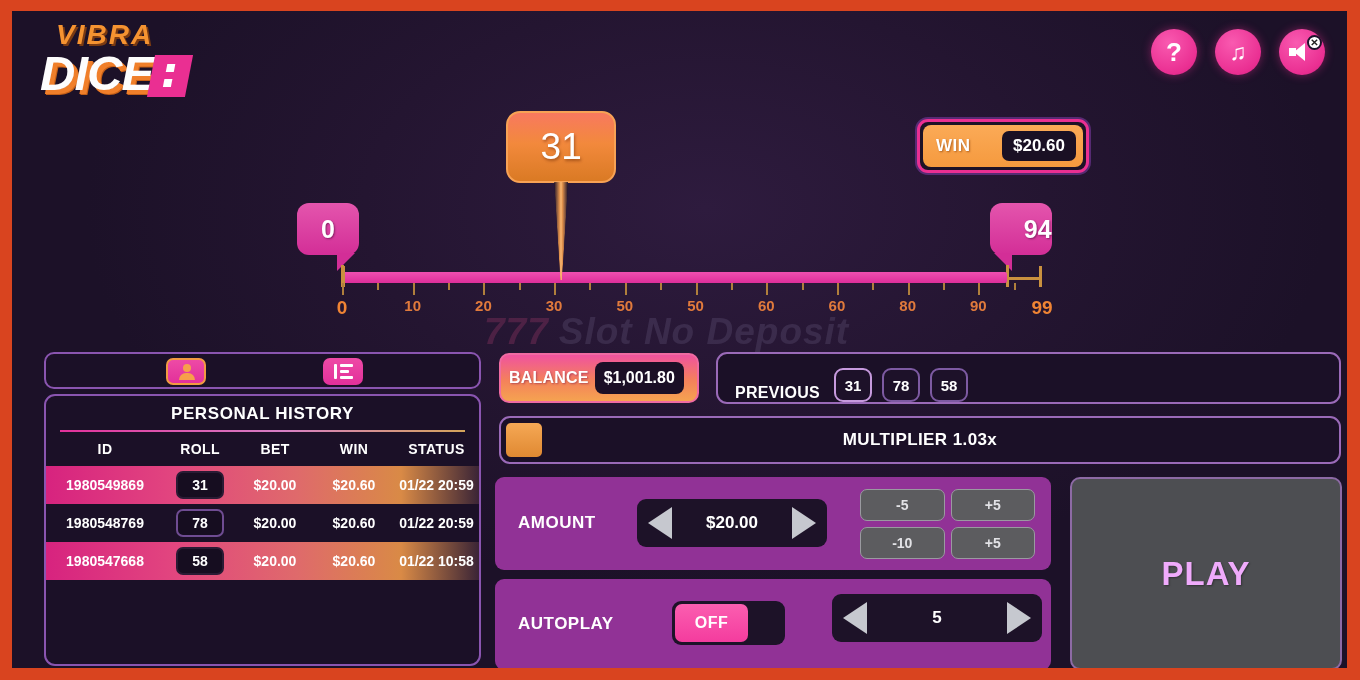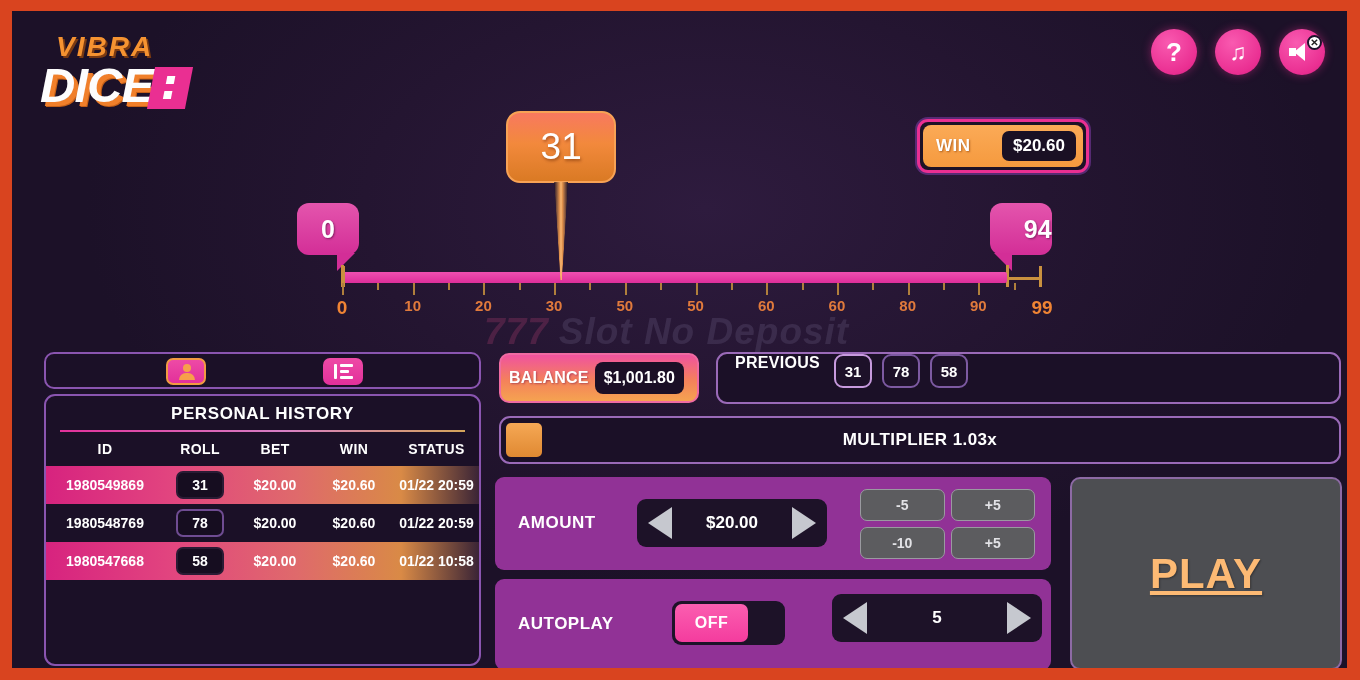--- a/index.html
+++ b/index.html
@@ -35,21 +35,21 @@
     color: rgba(226,120,60,0.22);
     letter-spacing: 1px;
     white-space: nowrap;
     pointer-events: none;
     z-index: 1;
   }
   .watermark .wm-sev { color: rgba(236,80,140,0.20); margin-right: 10px; }
   .watermark .wm-slot { color: rgba(150,140,180,0.18); }
 
   
-  .logo { position: absolute; left: 28px; top: 20px; z-index: 5; }
+  .logo { position: absolute; left: 28px; top: 8px; z-index: 5; }
   .logo-vibra {
     font-size: 28px; font-weight: bold; font-style: italic;
     color: #f59331; letter-spacing: 2px;
     text-shadow: 2px 2px 0 #7a3a12;
     padding-left: 16px;
   }
   .logo-row { display: flex; align-items: center; margin-top: -2px; }
   .logo-dice {
     font-size: 49px; font-weight: bold; font-style: italic;
     color: #fdfdfd; letter-spacing: -1px;
@@ -300,21 +300,21 @@
     font-size: 16px; font-weight: bold;
     border-radius: 8px; padding: 7px 9px;
   }
 
   .previous-box {
     position: absolute; left: 704px; top: 341px;
     width: 625px; height: 52px;
     border: 2px solid #9a6ab8;
     border-radius: 11px;
     background: #1b1027;
-    display: flex; align-items: flex-start; padding-left: 17px; gap: 10px;
+    display: flex; align-items: flex-end; padding-left: 17px; gap: 10px;
     z-index: 5;
   }
   .prev-label { font-size: 16px; font-weight: bold; color: #fff; letter-spacing: .3px; margin-right: 4px; }
   .prev-chip {
     min-width: 38px; height: 34px;
     border-radius: 9px;
     background: #1d1129; color: #fff;
     font-size: 15px; font-weight: bold;
     display: flex; align-items: center; justify-content: center;
     border: 2px solid #7d5aa2;
@@ -413,24 +413,23 @@
   .play-btn {
     position: absolute; left: 1058px; top: 466px;
     width: 272px; height: 193px;
     background: #4d4e52;
     border: 2px solid #8d6aa5;
     border-radius: 10px;
     display: flex; align-items: center; justify-content: center;
     z-index: 5;
   }
   .play-text {
-    font-size: 42px; font-weight: bold; letter-spacing: 1px;
-    color: #fdba74;
+    font-size: 33px; font-weight: bold; letter-spacing: 1px;
+    color: #f0abfc;
     text-shadow: 1px 1px 2px rgba(0,0,0,.35);
-    text-decoration: underline;
   }
 </style>
 </head>
 <body>
 
 <div class="frame">
 <div class="stage">
 
   <div class="watermark">
     <span class="wm-sev">777</span><span class="wm-slot">Slot No Deposit</span>

